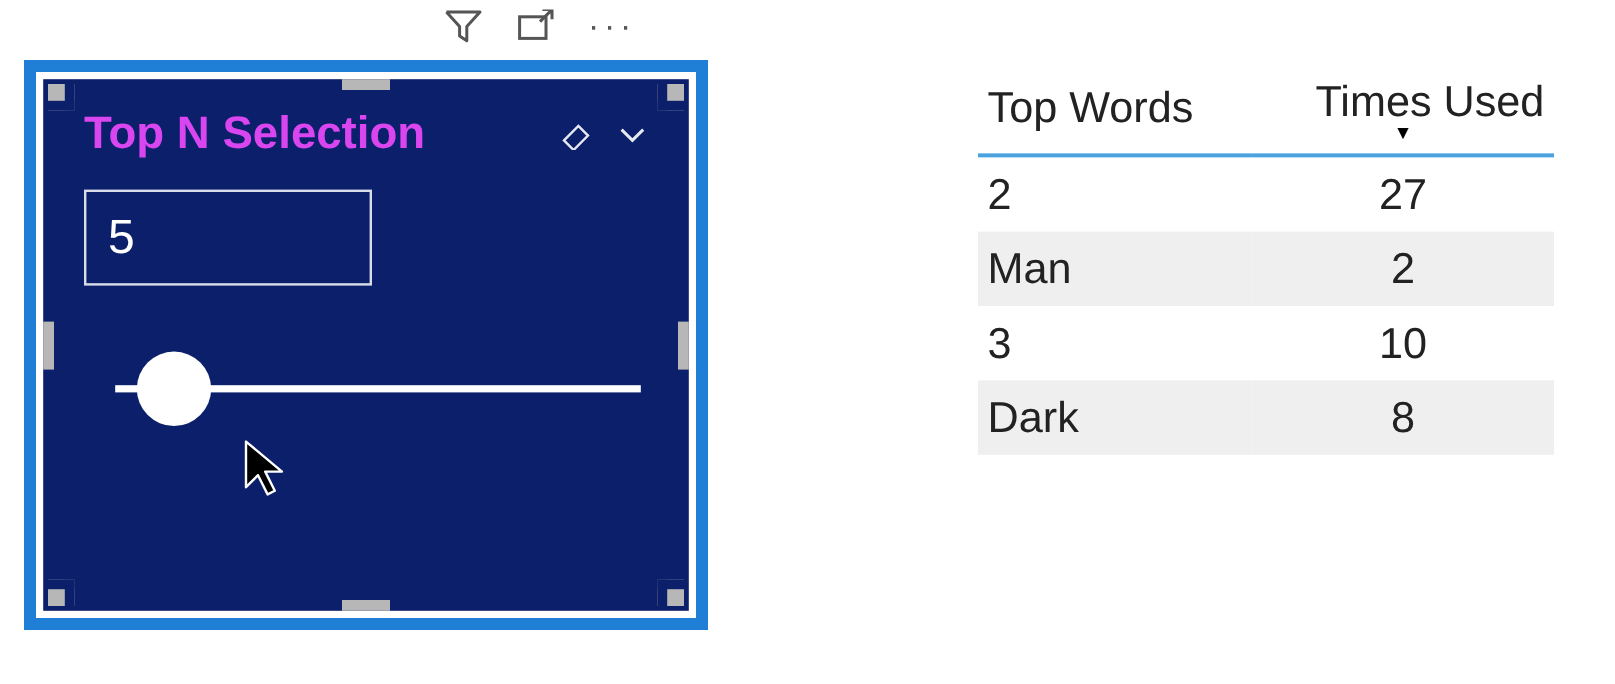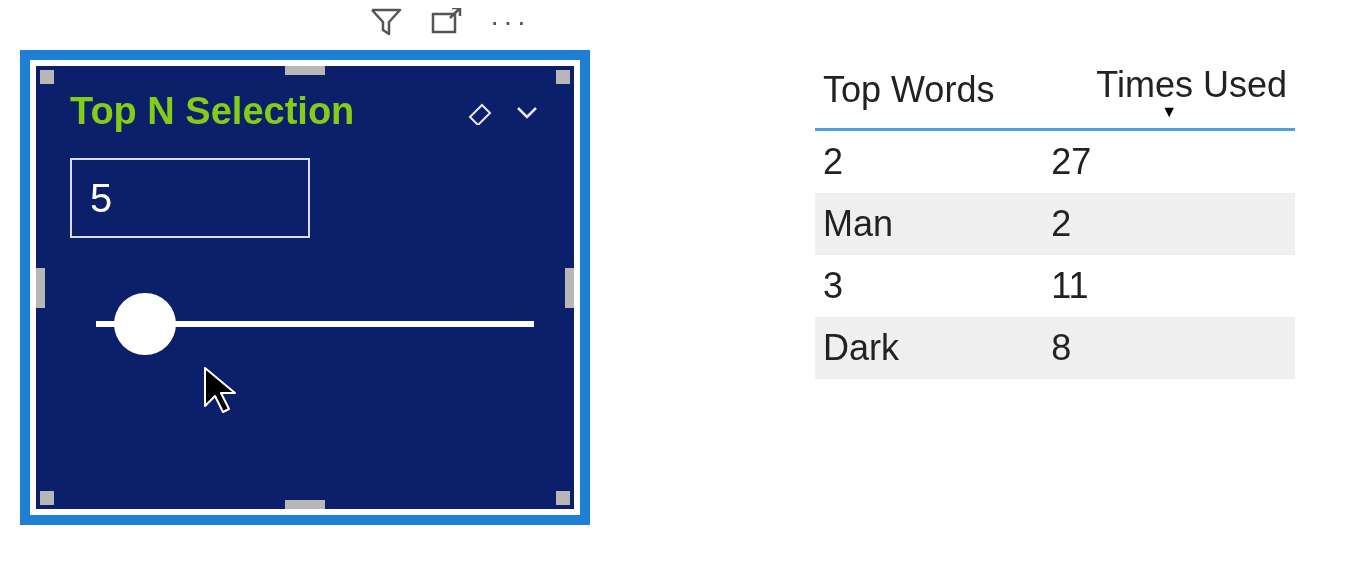--- a/index.html
+++ b/index.html
@@ -72,21 +72,21 @@
     position: absolute;
     top: 24px;
     left: 34px;
     right: 34px;
     display: flex;
     align-items: center;
   }
   .slicer-title {
     font-size: 38px;
     font-weight: 700;
-    color: #84cc16;
+    color: #d946ef;
   }
   .slicer-header-icons {
     margin-left: auto;
     display: flex;
     gap: 20px;
     align-items: center;
     opacity: 0.9;
   }
   .slicer-header-icons svg { display:block; }
 
@@ -154,21 +154,21 @@
     display:block;
     text-align:center;
     font-size:16px;
     line-height:8px;
     margin-top:2px;
     color:#000;
   }
   .tbl td {
     padding: 10px 8px;
   }
-  .tbl td.num { text-align: left; }
+  .tbl td.num { text-align: center; }
   .tbl tbody tr:nth-child(even) td {
     background: #efefef;
   }
 </style>
 </head>
 <body>
 
 <div class="visual-header">
   <span>
     <svg width="32" height="28" viewBox="0 0 32 28">
@@ -243,21 +243,21 @@
       <tr>
         <td>2</td>
         <td class="num">27</td>
       </tr>
       <tr>
         <td>Man</td>
         <td class="num">2</td>
       </tr>
       <tr>
         <td>3</td>
-        <td class="num">11</td>
+        <td class="num">10</td>
       </tr>
       <tr>
         <td>Dark</td>
         <td class="num">8</td>
       </tr>
     </tbody>
   </table>
 </div>
 
 </body></html>

